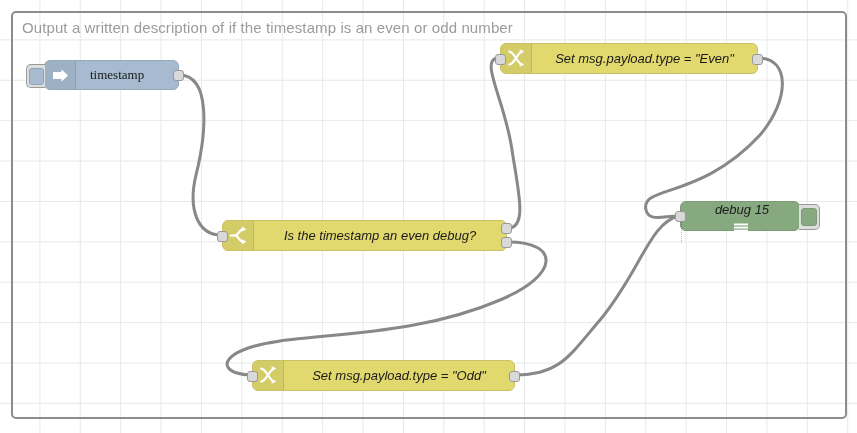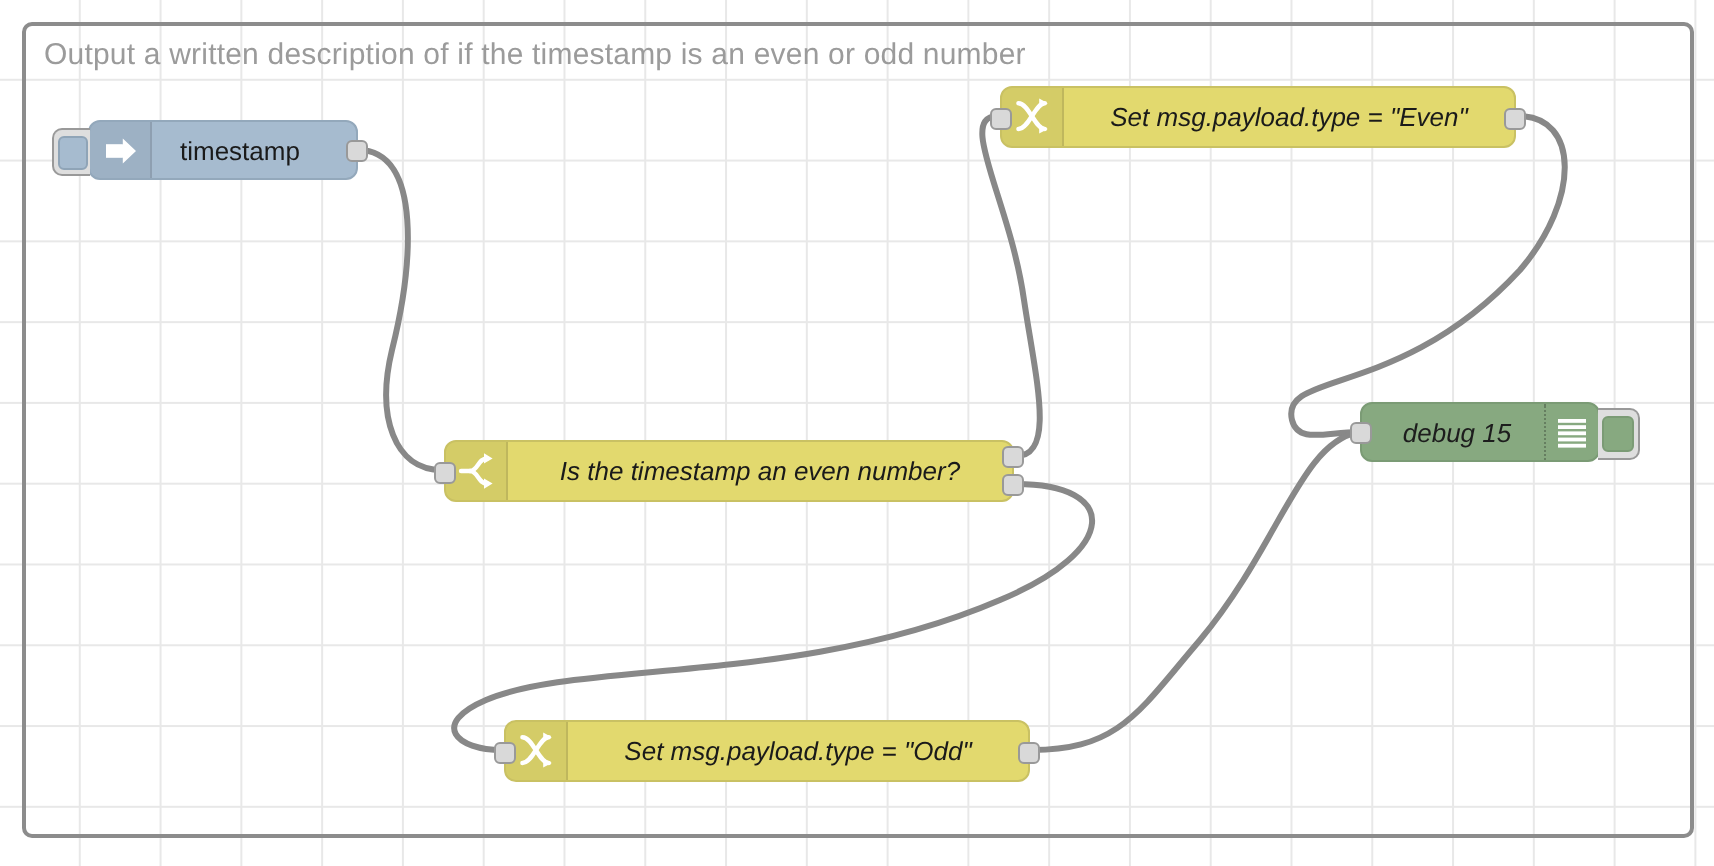--- a/index.html
+++ b/index.html
@@ -81,20 +81,21 @@
     align-items: center;
     padding: 0 12px;
     font-size: 13px;
     color: #1a1a1a;
     white-space: nowrap;
   }
   .node-inject .node-label {
     justify-content: flex-start;
     padding-left: 14px;
     font-style: normal;
+    font-family: Liberation Serif, serif;
   }
   .node-yellow .node-label {
     font-style: italic;
     justify-content: center;
   }
   .node-debug .node-label {
     font-style: italic;
     justify-content: center;
     color: #1d1d1d;
     padding-right: 8px;
@@ -204,21 +205,21 @@
       <svg width="19" height="19" viewBox="0 0 19 19" aria-hidden="true">
         <g stroke="#ffffff" stroke-width="2.2" fill="none" stroke-linecap="round">
           <path d="M1.5 9.5 H6"></path>
           <path d="M6 9.5 C 10 9.5, 10 3.2, 14.5 3.2"></path>
           <path d="M6 9.5 C 10 9.5, 10 15.8, 14.5 15.8"></path>
         </g>
         <path d="M13 0.6 L17.3 3.2 L13 5.8 Z" fill="#ffffff"></path>
         <path d="M13 13.2 L17.3 15.8 L13 18.4 Z" fill="#ffffff"></path>
       </svg>
     </div>
-    <div class="node-label">Is the timestamp an even number?</div>
+    <div class="node-label">Is the timestamp an even debug?</div>
     <div class="port" style="left:-6px; top:10px;"></div>
     <div class="port" style="right:-6px; top:2px;"></div>
     <div class="port" style="right:-6px; top:16px;"></div>
   </div>
 
   <div class="node node-yellow" style="left:500px; top:43px; width:258px; height:31px;">
     <div class="node-icon">
       <svg width="19" height="19" viewBox="0 0 19 19" aria-hidden="true">
         <g stroke="#ffffff" stroke-width="2.2" fill="none" stroke-linecap="round">
           <path d="M2.2 2.6 C 7.5 2.6, 10.5 15.5, 15.4 15.5"></path>
@@ -242,21 +243,21 @@
         </g>
         <path d="M12.6 0.3 L16.9 2.6 L12.6 4.9 Z" fill="#ffffff"></path>
         <path d="M12.6 13.2 L16.9 15.5 L12.6 17.8 Z" fill="#ffffff"></path>
       </svg>
     </div>
     <div class="node-label">Set msg.payload.type = "Odd"</div>
     <div class="port" style="left:-6px; top:10px;"></div>
     <div class="port" style="right:-6px; top:10px;"></div>
   </div>
 
-  <div class="node node-debug" style="left:680px; top:201px; width:120px; height:30px;">
+  <div class="node node-debug" style="left:680px; top:201px; width:120px; height:30px;flex-direction:column;">
     <div class="node-label">debug 15</div>
     <div class="debug-lines">
       <svg width="14" height="15" viewBox="0 0 14 15" aria-hidden="true">
         <g fill="#ffffff">
           <rect x="0" y="0.5" width="14" height="1.9"></rect>
           <rect x="0" y="3.6" width="14" height="1.9"></rect>
           <rect x="0" y="6.7" width="14" height="1.9"></rect>
           <rect x="0" y="9.8" width="14" height="1.9"></rect>
           <rect x="0" y="12.9" width="14" height="1.9"></rect>
         </g>

